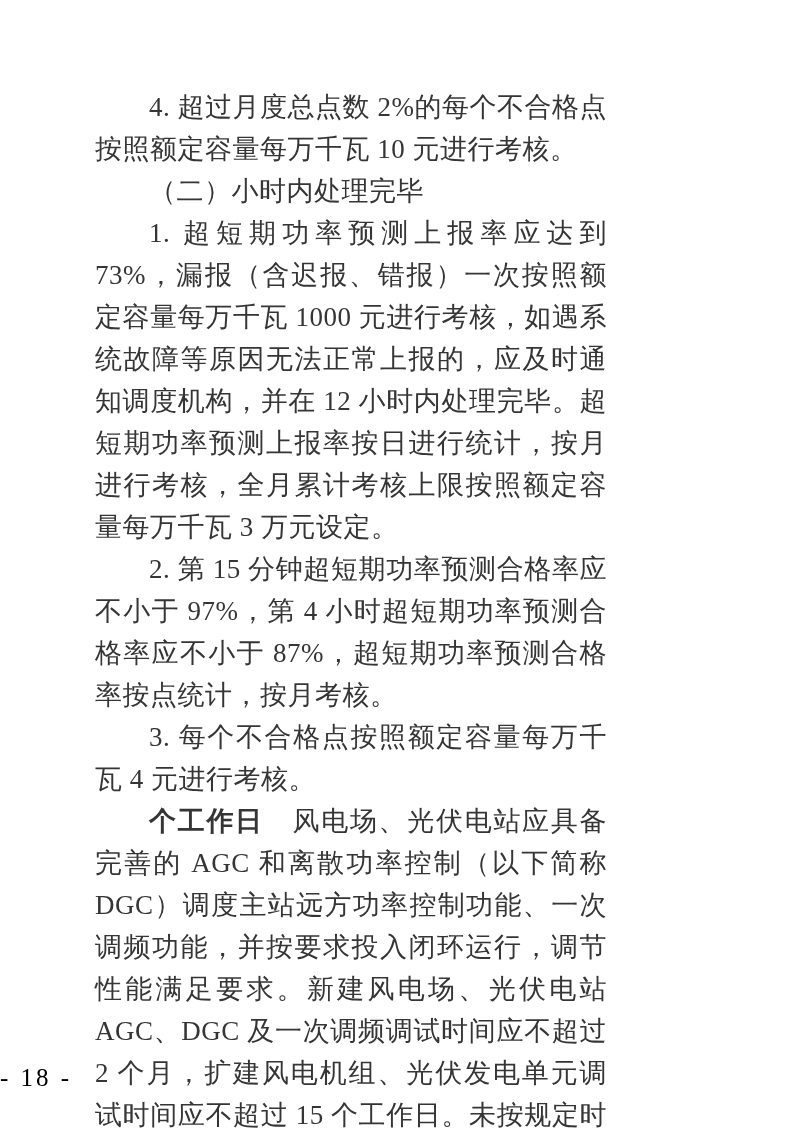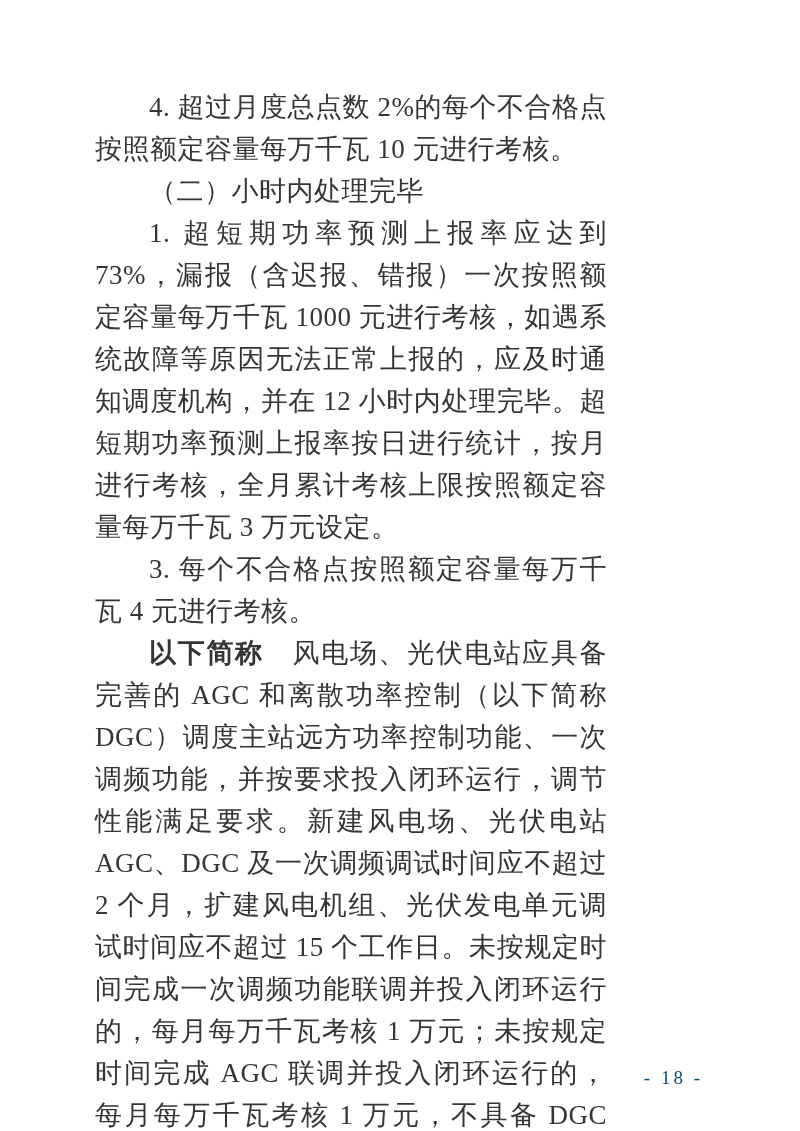--- a/index.html
+++ b/index.html
@@ -27,37 +27,38 @@
     letter-spacing: 0.5px;
   }
   .article-lead {
     font-weight: bold;
   }
   .page-footer {
     position: absolute;
     left: 0;
     bottom: 42px;
     width: 100%;
-    text-align: right;
-    font-size: 19px;
+    text-align: left;
+    font-size: 25px;
     line-height: 22px;
     letter-spacing: 3px;
-    color: #0c4a6e;
+    color: #000000;
     text-indent: 0;
   }
 </style>
 </head>
 <body>
 
 <div class="page">
   <p class="para">4. 超过月度总点数 2%的每个不合格点按照额定容量每万千瓦 10 元进行考核。</p>
 
   <p class="para">（二）小时内处理完毕</p>
 
   <p class="para">1. 超短期功率预测上报率应达到 73%，漏报（含迟报、错报）一次按照额定容量每万千瓦 1000 元进行考核，如遇系统故障等原因无法正常上报的，应及时通知调度机构，并在 12 小时内处理完毕。超短期功率预测上报率按日进行统计，按月进行考核，全月累计考核上限按照额定容量每万千瓦 3 万元设定。</p>
 
+  <p class="para">2. 第 15 分钟超短期功率预测合格率应不小于 97%，第 4 小时超短期功率预测合格率应不小于 87%，超短期功率预测合格率按点统计，按月考核。</p>
 
   <p class="para">3. 每个不合格点按照额定容量每万千瓦 4 元进行考核。</p>
 
-  <p class="para"><span class="article-lead">以下简称</span><span>　风电场、光伏电站应具备完善的 AGC 和离散功率控制（以下简称 DGC）调度主站远方功率控制功能、一次调频功能，并按要求投入闭环运行，调节性能满足要求。新建风电场、光伏电站 AGC、DGC 及一次调频调试时间应不超过 2 个月，扩建风电机组、光伏发电单元调试时间应不超过 15 个工作日。未按规定时间完成一次调频功能联调并投入闭环运行的，每月每万千瓦考核 1 万元；未按规定时间完成 AGC 联调并投入闭环运行的，每月每万千瓦考核 1 万元，不具备 DGC 功能的，每月每万千瓦考核 5000 元。</span></p>
+  <p class="para"><span class="article-lead">个工作日</span><span>　风电场、光伏电站应具备完善的 AGC 和离散功率控制（以下简称 DGC）调度主站远方功率控制功能、一次调频功能，并按要求投入闭环运行，调节性能满足要求。新建风电场、光伏电站 AGC、DGC 及一次调频调试时间应不超过 2 个月，扩建风电机组、光伏发电单元调试时间应不超过 15 个工作日。未按规定时间完成一次调频功能联调并投入闭环运行的，每月每万千瓦考核 1 万元；未按规定时间完成 AGC 联调并投入闭环运行的，每月每万千瓦考核 1 万元，不具备 DGC 功能的，每月每万千瓦考核 5000 元。</span></p>
 
   <div class="page-footer">- 18 -</div>
 </div>
 
 </body></html>

